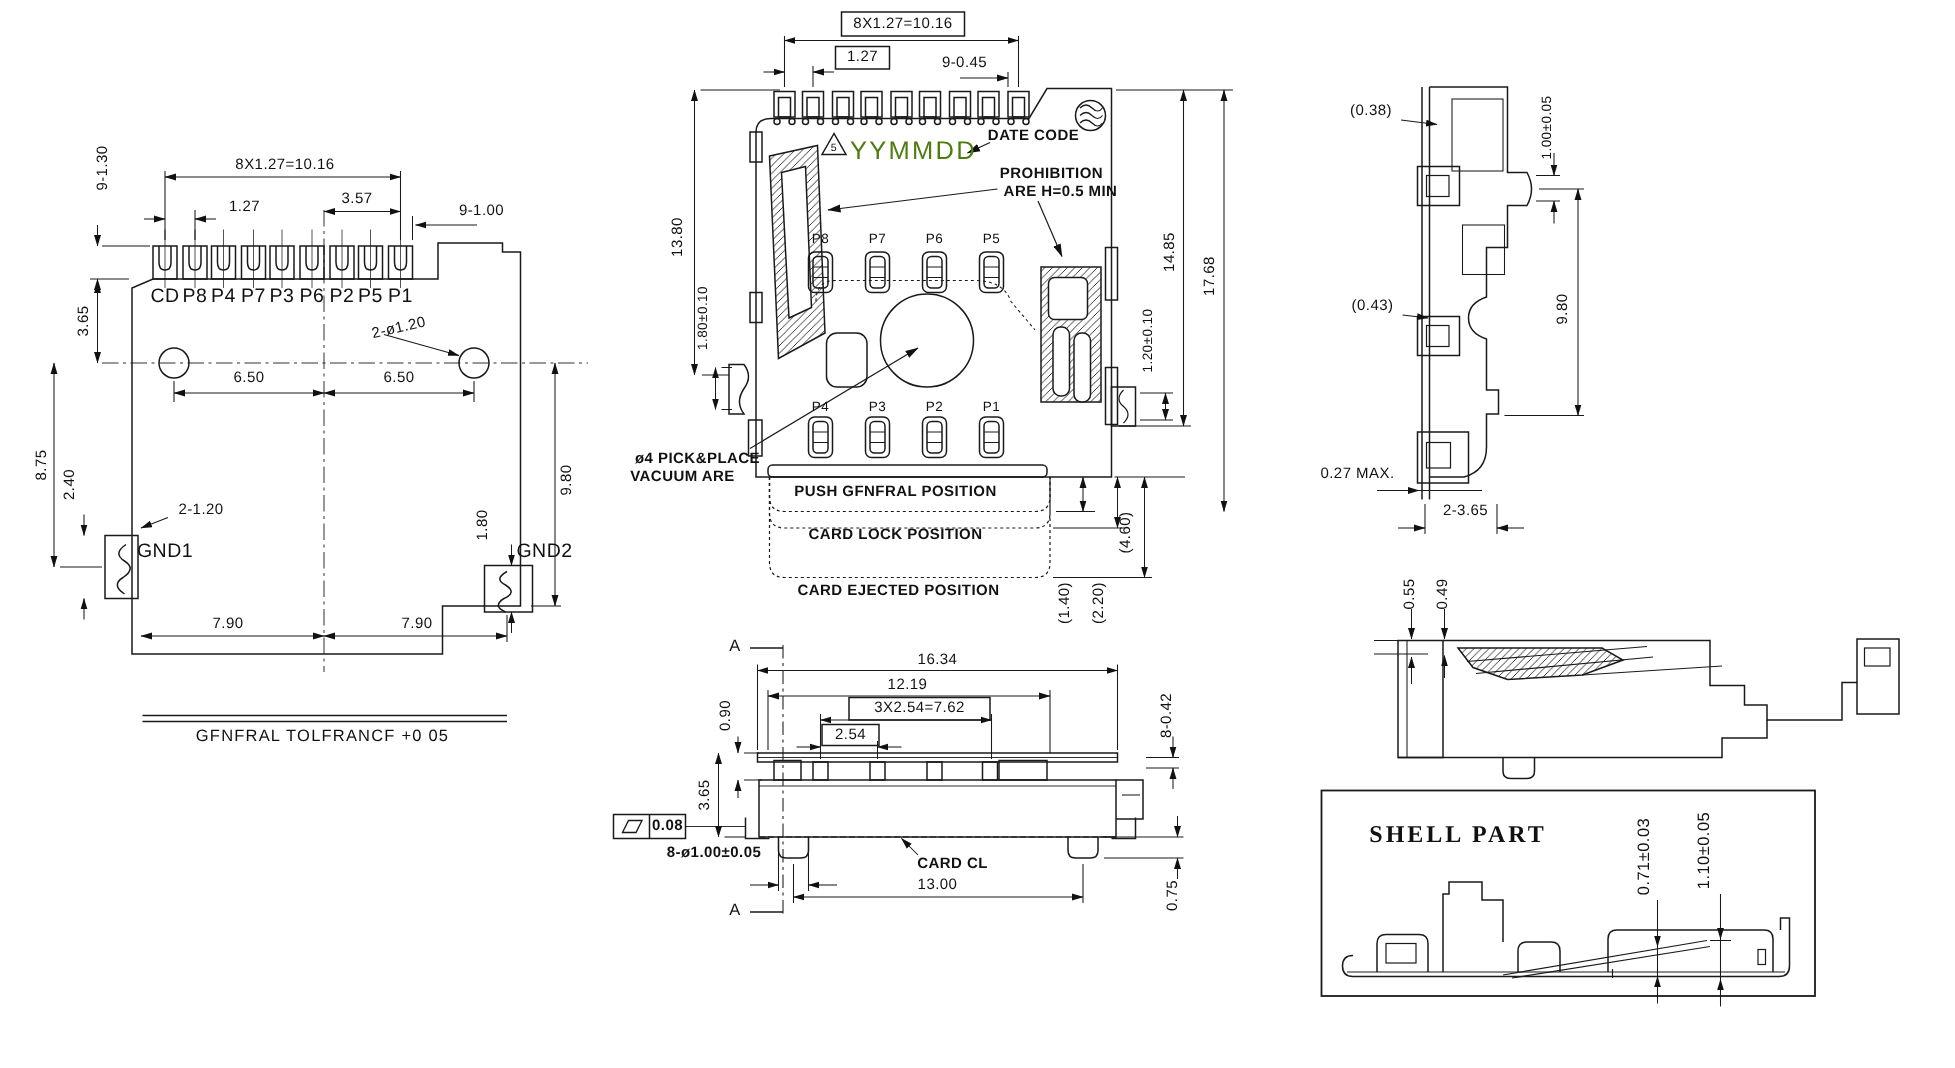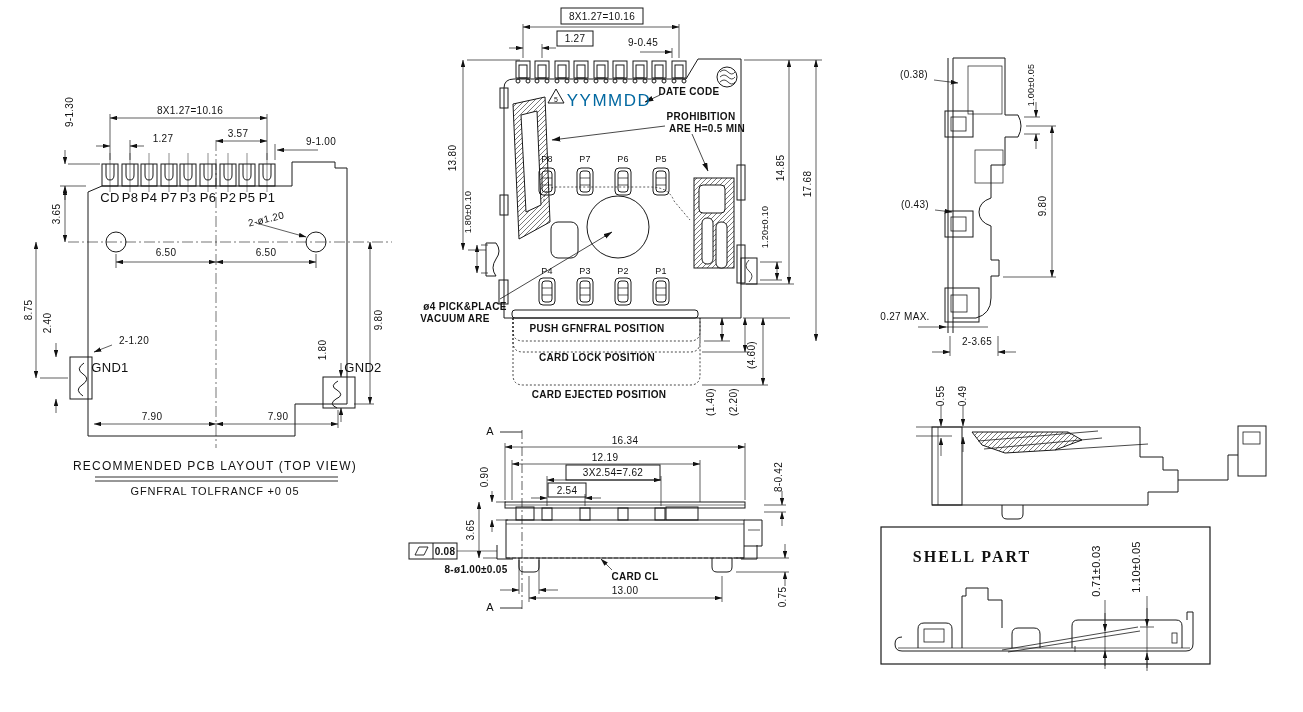--- a/index.html
+++ b/index.html
@@ -11,21 +11,21 @@
   .v{transform:translate(-50%,-50%) rotate(-90deg);}
   .s13{transform:translate(-50%,-50%) rotate(-13deg);}
   .sm{font-size:13px;}
   .t9{font-size:9px;}
   .t95{font-size:10px;font-weight:bold;}
   .t11{font-size:11px;}
   .title{font-size:12px;letter-spacing:1.2px;}
   .subtitle{font-size:11px;letter-spacing:.8px;}
   .serifbold{font-family:"Liberation Serif",serif;font-weight:bold;font-size:15px;letter-spacing:.5px;}
   .shelltitle{font-family:"Liberation Serif",serif;font-weight:bold;font-size:16px;letter-spacing:2px;}
-  .bigmark{font-size:17px;letter-spacing:1.5px;color:#0369a1;}
+  .bigmark{font-size:17px;letter-spacing:1.5px;color:#4d7c0f;}
   .tiny{font-size:7px;}
 </style>
 </head>
 <body>
 
 <div id="sheet">
 
 <svg id="linework" width="1303" height="712" viewBox="0 0 1303 712">
 <defs>
   <pattern id="h" patternUnits="userSpaceOnUse" width="5" height="5">
@@ -392,21 +392,20 @@
 <span class="lbl" style="left:266px;top:252px">6.50</span>
 <span class="lbl v" style="left:28px;top:310px">8.75</span>
 <span class="lbl v" style="left:47px;top:323px">2.40</span>
 <span class="lbl" style="left:134px;top:340px">2-1.20</span>
 <span class="lbl sm" style="left:110px;top:367px">GND1</span>
 <span class="lbl v" style="left:322px;top:350px">1.80</span>
 <span class="lbl sm" style="left:363px;top:367px">GND2</span>
 <span class="lbl v" style="left:378px;top:320px">9.80</span>
 <span class="lbl" style="left:152px;top:416px">7.90</span>
 <span class="lbl" style="left:278px;top:416px">7.90</span>
-<span class="lbl title" style="left:215px;top:466px">RECOMMENDED PCB LAYOUT (TOP VIEW)</span>
 <span class="lbl subtitle" style="left:215px;top:491px">GFNFRAL TOLFRANCF +0 05</span>
 
 <span class="lbl" style="left:602px;top:16px">8X1.27=10.16</span>
 <span class="lbl" style="left:575px;top:38px">1.27</span>
 <span class="lbl" style="left:643px;top:42px">9-0.45</span>
 <span class="lbl tiny" style="left:556px;top:99px">5</span>
 <span class="lbl bigmark" style="left:609px;top:101px">YYMMDD</span>
 <span class="lbl t95" style="left:689px;top:91px">DATE CODE</span>
 <span class="lbl t95" style="left:701px;top:116px">PROHIBITION</span>
 <span class="lbl t95" style="left:707px;top:128px">ARE H=0.5 MIN</span>

